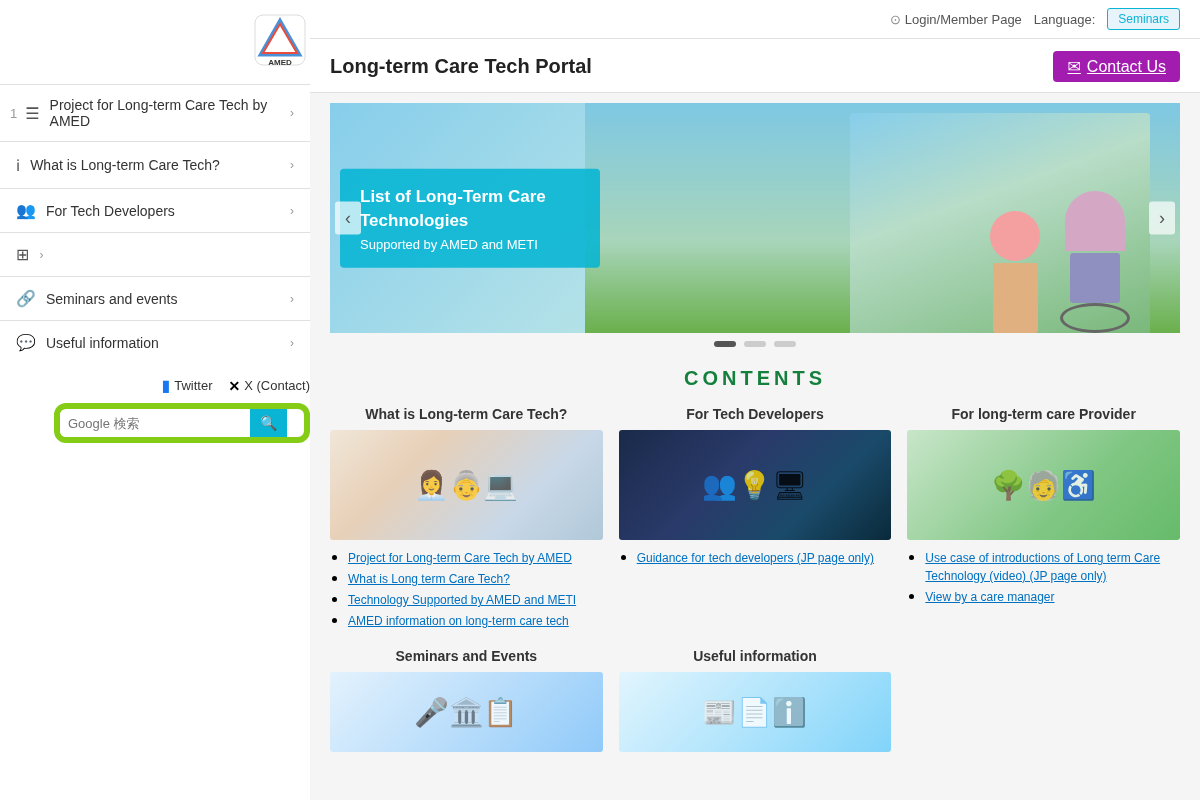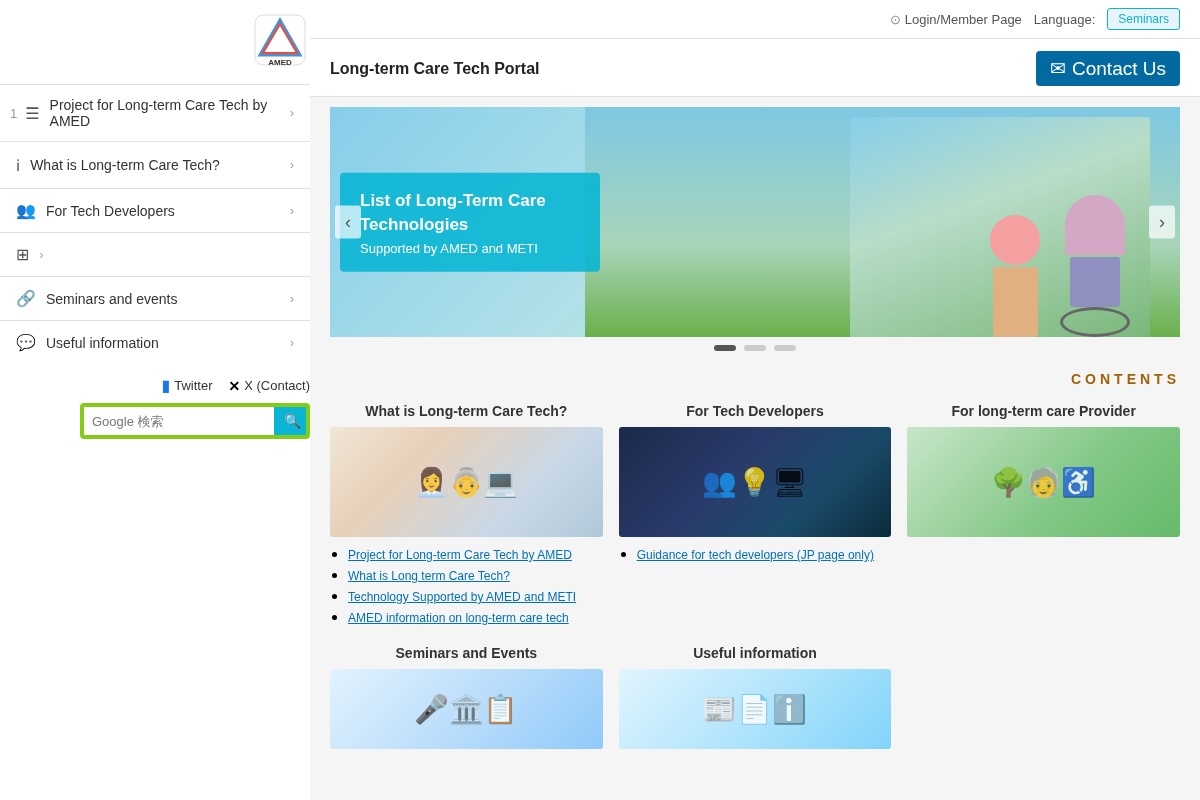--- a/index.html
+++ b/index.html
@@ -51,25 +51,25 @@
       font-size: 13px;
       color: #333;
       text-decoration: none;
       cursor: pointer;
     }
     .fb-icon { color: #1877f2; font-size: 16px; }
     .x-icon { color: #000; font-size: 14px; font-weight: bold; }
     .search-bar {
       display: flex;
       align-items: center;
-      border: 4px solid #84cc16;
-      border-radius: 4px;
+      border: 6px solid #84cc16;
+      border-radius: 12px;
       overflow: hidden;
       margin-bottom: 16px;
-      width: 230px;
+      width: 256px;
     }
     .search-input {
       border: none;
       outline: none;
       padding: 6px 8px;
       font-size: 13px;
       width: 190px;
       color: #333;
     }
     .search-btn {
@@ -122,35 +122,36 @@
     
     .main-header {
       background: #fff;
       padding: 12px 20px 10px 20px;
       display: flex;
       justify-content: space-between;
       align-items: center;
       border-bottom: 1px solid #e0e0e0;
     }
     .portal-title {
-      font-size: 16px;
+      font-size: 20px;
       font-weight: bold;
       color: #222;
     }
     .contact-btn {
-      background: #0369a1;
+      background: #a21caf;
       color: white;
       border: none;
       padding: 6px 14px;
       border-radius: 4px;
-      font-size: 19px;
+      font-size: 16px;
       cursor: pointer;
       display: flex;
       align-items: center;
       gap: 6px;
+      text-decoration: underline;
     }
     .contact-btn::before { content: "✉"; }
 
     
     .hero-slider {
       position: relative;
       width: 100%;
       height: 230px;
       background: #ddd;
       overflow: hidden;
@@ -214,24 +215,24 @@
       cursor: pointer;
     }
     .hero-dot.active { background: #555; }
 
     
     .contents-section {
       padding: 16px 20px;
       background: #f5f5f5;
     }
     .contents-title {
-      text-align: right;
-      font-size: 14px;
+      text-align: center;
+      font-size: 20px;
       font-weight: bold;
-      color: #a16207;
+      color: #15803d;
       letter-spacing: 4px;
       margin-bottom: 16px;
     }
     .contents-grid {
       display: grid;
       grid-template-columns: repeat(3, 1fr);
       gap: 16px;
       margin-bottom: 16px;
     }
     .content-card {}
@@ -469,20 +470,24 @@
         <ul class="content-links">
           <li><a>Guidance for tech developers (JP page only)</a></li>
         </ul>
       </div>
 
       <div class="content-card">
         <div class="content-card-title">For long-term care Provider</div>
         <div class="content-card-img">
           <div class="img-care"></div>
         </div>
+        <ul class="content-links">
+          <li><a>Use case of introductions of Long term Care Technology (video) (JP page only)</a></li>
+          <li><a>View by a care manager</a></li>
+        </ul>
       </div>
     </div>
 
     <div class="contents-grid-bottom">
 
       <div class="content-card">
         <div class="content-card-title">Seminars and Events</div>
         <div class="content-card-img-sm">
           <div class="img-seminars" style="height:100%;display:flex;align-items:center;justify-content:center;"></div>
         </div>

